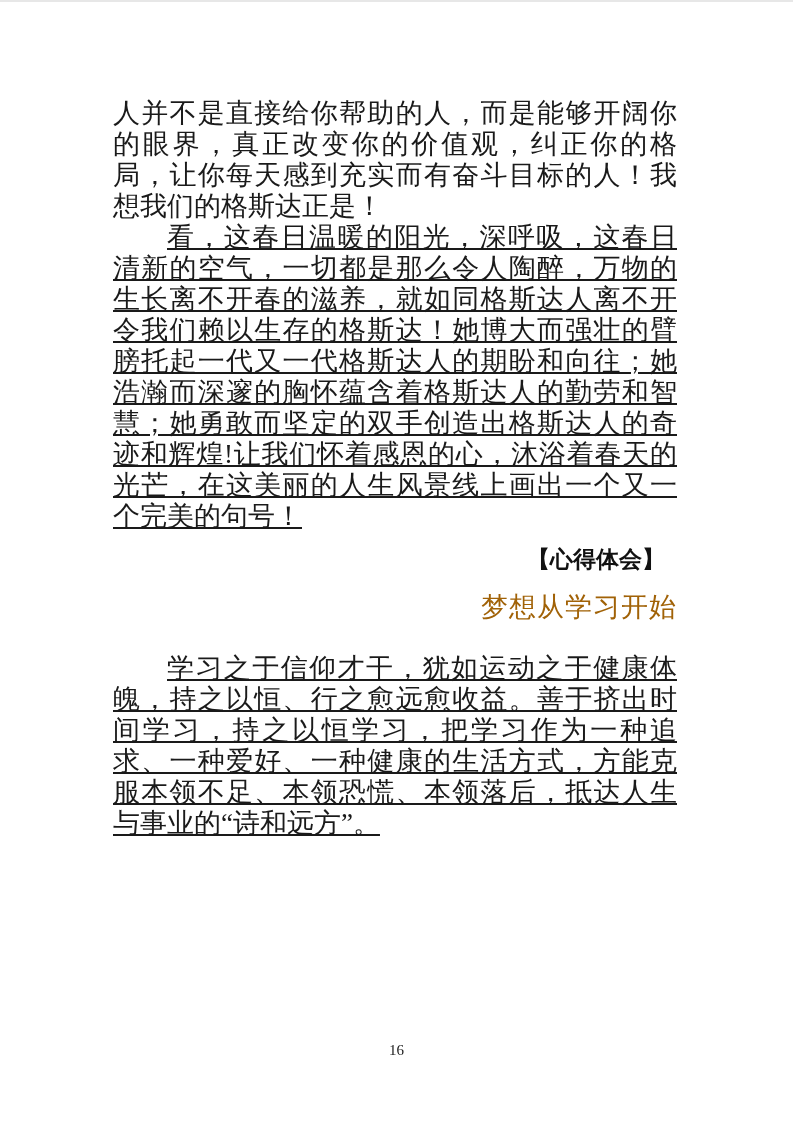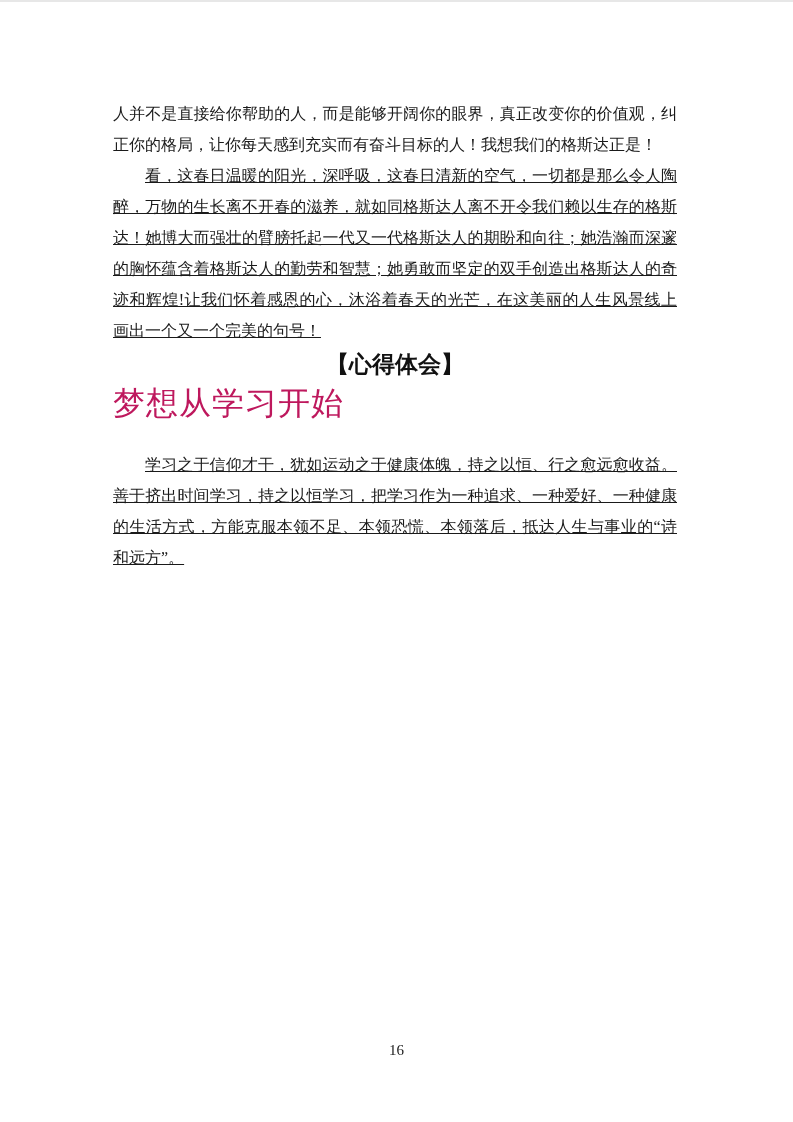--- a/index.html
+++ b/index.html
@@ -20,53 +20,53 @@
     }
     .content {
       position: absolute;
       left: 113px;
       top: 96px;
       width: 564px;
     }
     .body-para {
       margin: 0;
       font-family: "Liberation Serif", "DejaVu Serif", serif;
-      font-size: 16px;
+      font-size: 27px;
       line-height: 31px;
       text-align: justify;
       text-justify: inter-ideograph;
       color: #1a1a1a;
       word-break: break-all;
     }
     .indent {
       text-indent: 2em;
       text-decoration: underline;
     }
     .attribution {
       float: right;
       text-indent: 0;
       white-space: nowrap;
     }
     .section-header {
-      margin: 3px;
+      margin: 12px;
       font-family: "Liberation Serif", "DejaVu Serif", serif;
       font-size: 23px;
       font-weight: bold;
       line-height: 31px;
       color: #111111;
-      text-align: center;
+      text-align: right;
     }
     .article-title {
       margin: 2px 0 26px 0;
       font-family: "Liberation Sans", "DejaVu Sans", sans-serif;
-      font-size: 32px;
+      font-size: 27px;
       font-weight: normal;
       line-height: 40px;
-      text-align: left;
-      color: #be185d;
+      text-align: right;
+      color: #a16207;
       letter-spacing: 1px;
     }
     .page-number {
       position: absolute;
       top: 1040px;
       left: 0;
       width: 100%;
       text-align: center;
       font-family: "Liberation Serif", "DejaVu Serif", serif;
       font-size: 15px;

